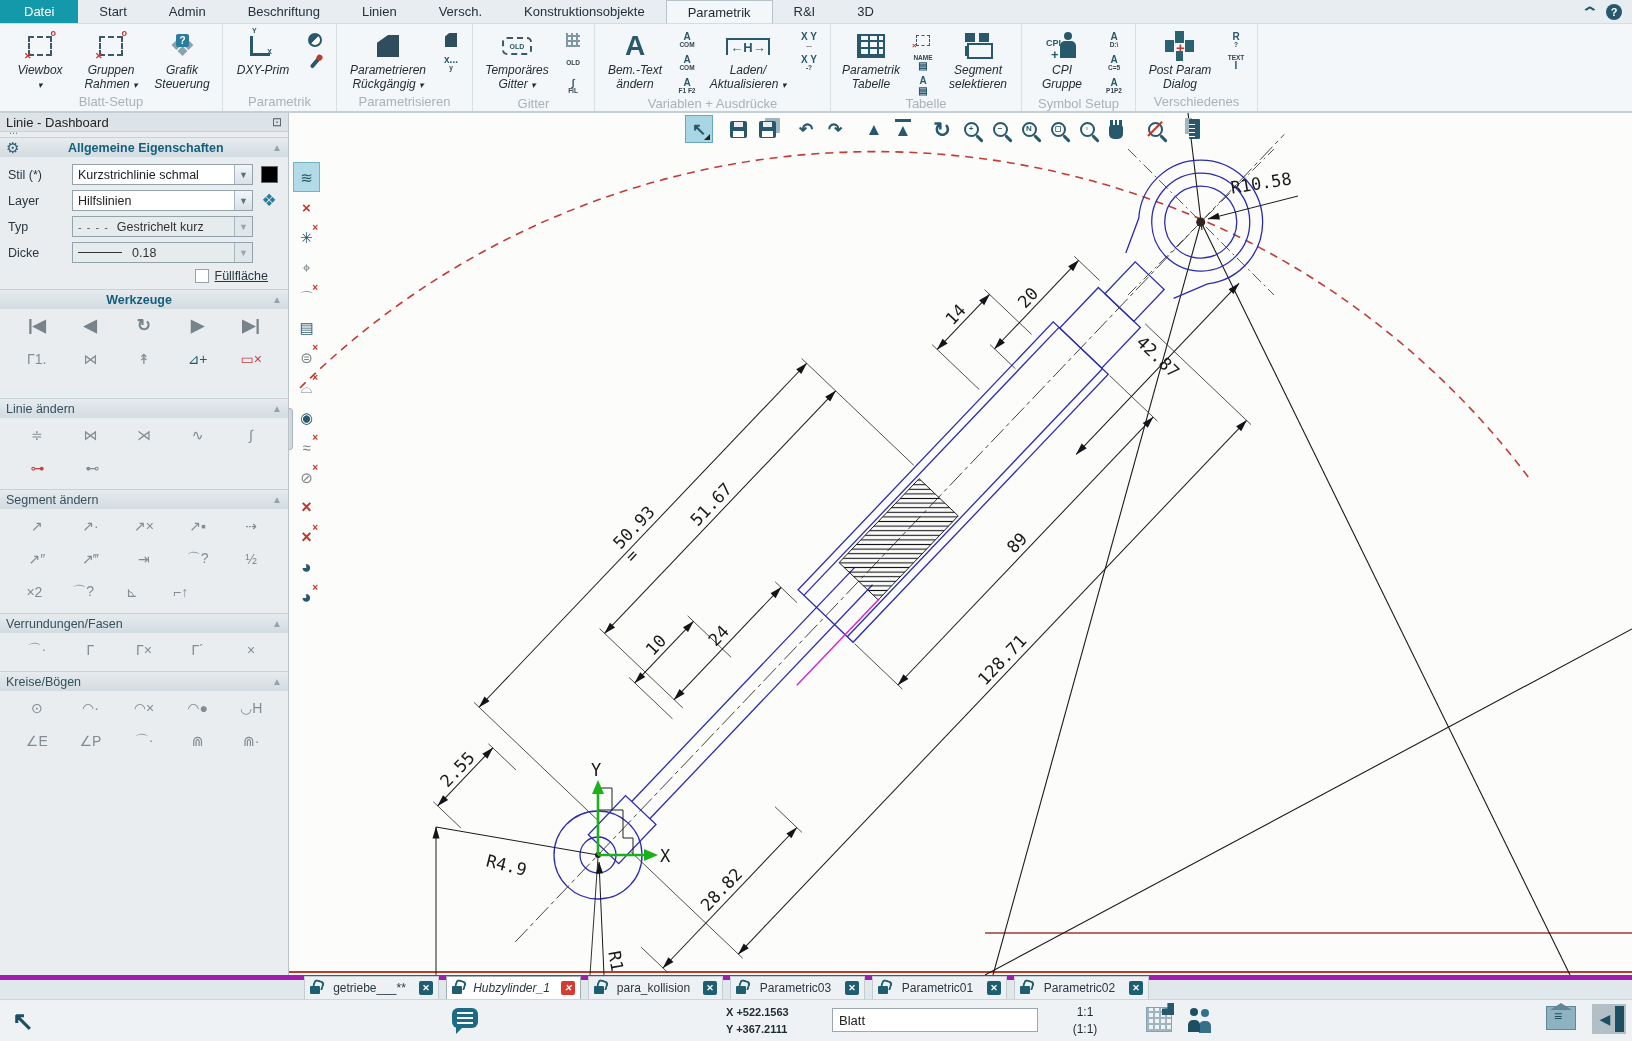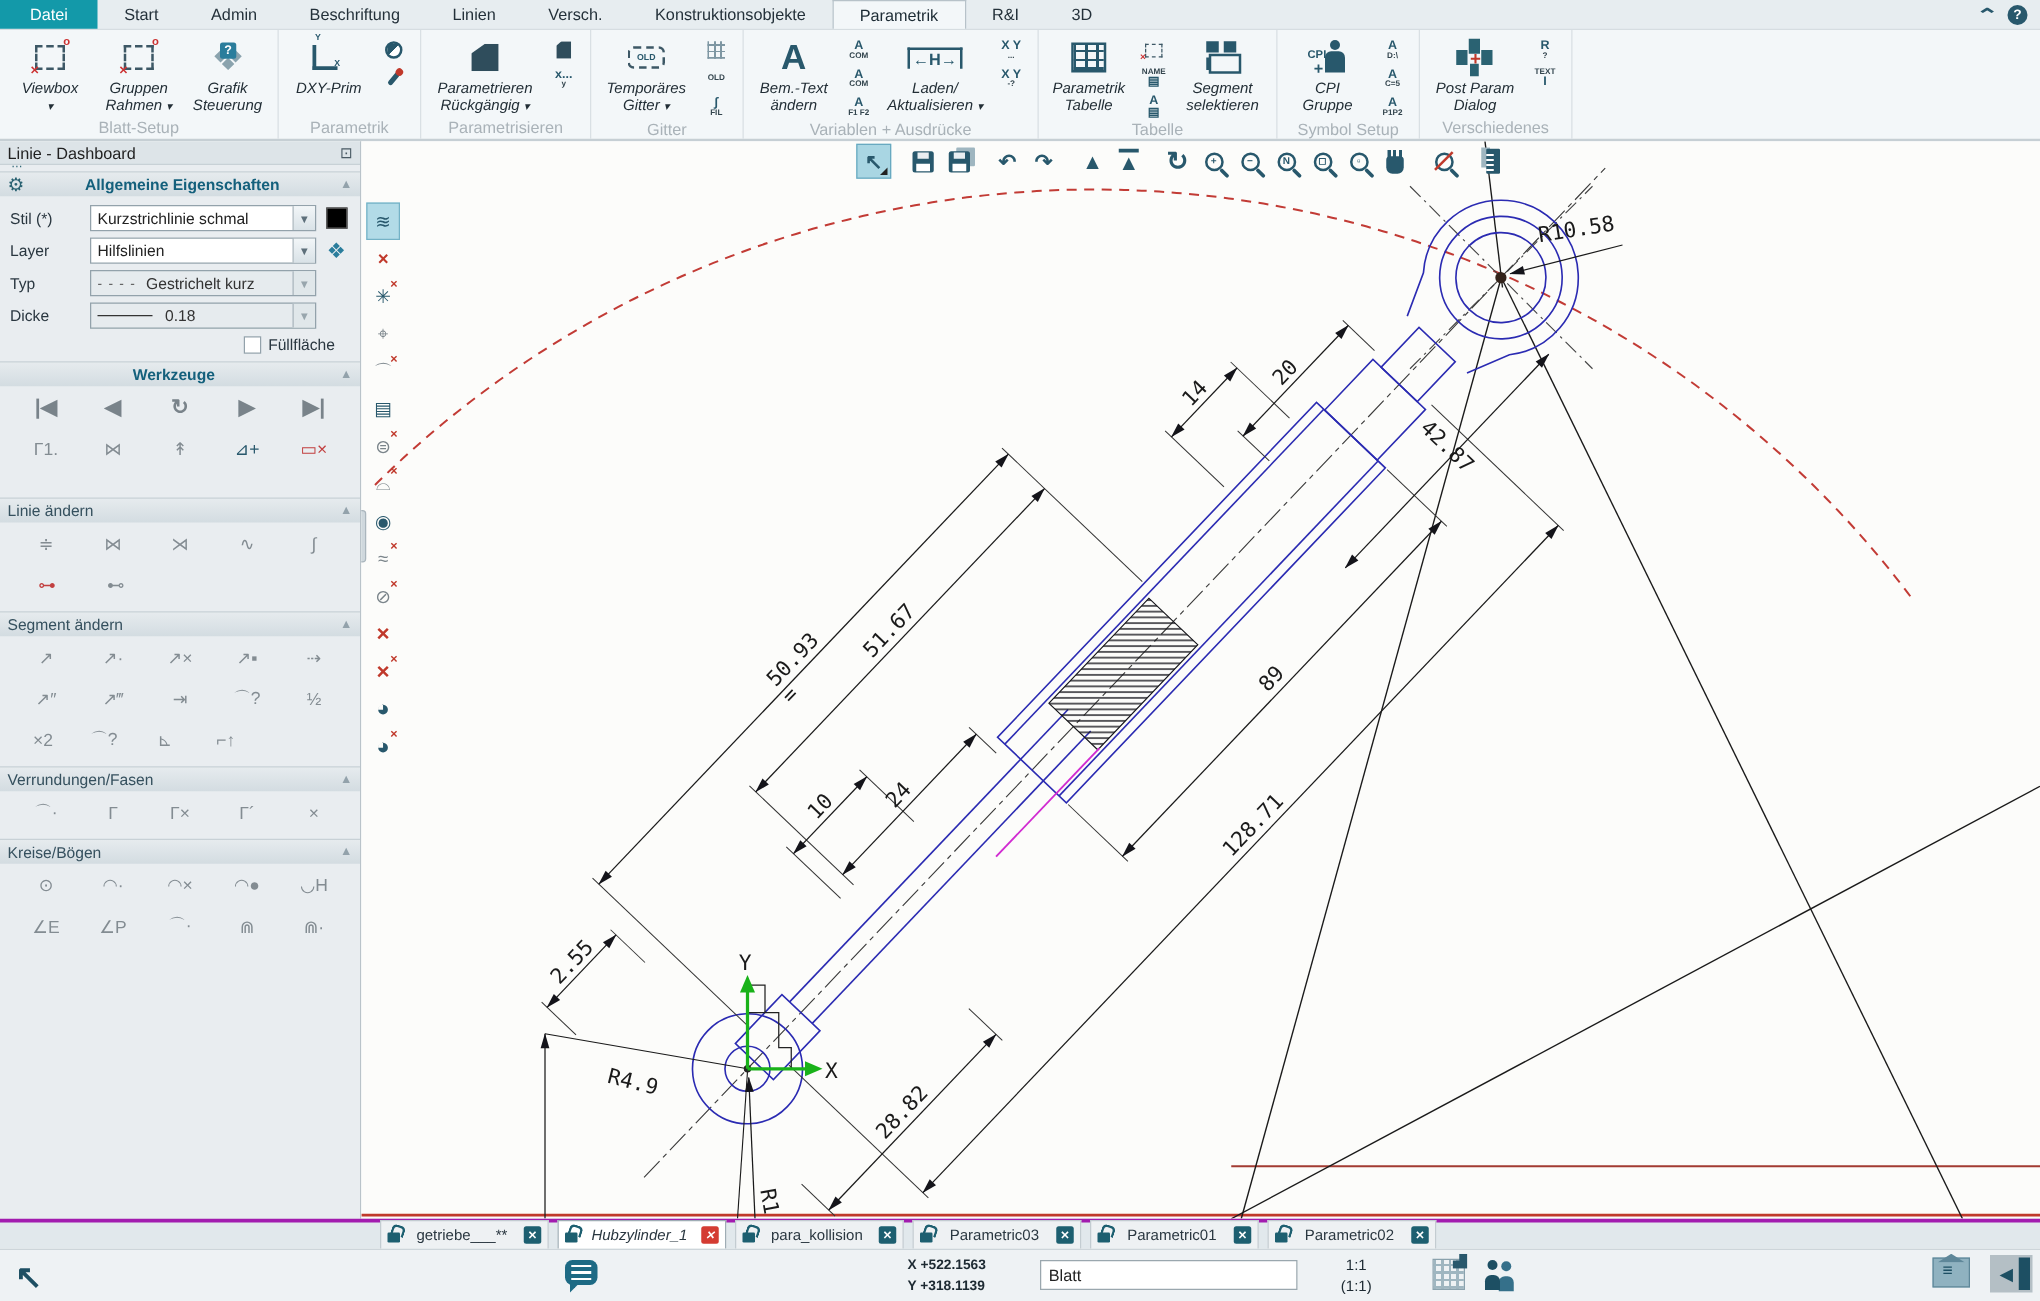--- a/index.html
+++ b/index.html
@@ -91,21 +91,21 @@
   .combo .arrowbox{margin-left:auto;width:18px;height:100%;background:linear-gradient(#f2f6f8,#d9e2e7);border-left:1px solid #aab6bd;display:flex;align-items:center;justify-content:center;color:#5e707b;font-size:9px;}
   .combo.dis{background:#e6ebee;color:#333;}
   .combo.dis .arrowbox{background:#e0e7ea;color:#98a6ad;}
   .combo .pv{color:#555;margin-right:8px;letter-spacing:1px;font-size:11px;}
   .combo .ln{width:44px;height:0;border-top:1.5px solid #333;margin-right:10px;}
   .pextra{width:22px;display:flex;justify-content:center;margin-left:5px;}
   .swatch{width:17px;height:17px;background:#000;border:1px solid #666;}
   .layericon{color:#2a7d9c;font-size:17px;line-height:17px;}
   .checkrow{display:flex;justify-content:flex-end;align-items:center;gap:6px;padding:1px 12px 4px 0;}
   .cb{width:14px;height:14px;background:#fff;border:1px solid #93a2ab;}
-  .cbl{font-size:12.5px;color:#2a3740;}
+  .cbl{font-size:12.5px;color:#2a3740;text-decoration:underline;}
   .icon-grid{display:flex;padding:3px 10px;}
   .pic{flex:1;display:flex;align-items:center;justify-content:center;height:27px;cursor:default;}
   .pg{font-size:14px;color:#838c92;white-space:nowrap;}
   .wk1 .pg{font-size:17px;color:#79838a;font-weight:bold;}
   .pic.teal .pg{color:#28586c;}
   .pic.red .pg{color:#c24040;}
   .spacer18{height:18px;}
 
   
   .canvas{position:relative;flex:1;height:100%;background:#fcfcfa;overflow:hidden;}
@@ -139,21 +139,21 @@
   .sb .g{font-size:15px;color:#7b858b;line-height:1;}
   .sb.teal .g{color:#28586c;}
   .sb.red .g{color:#c0392b;font-weight:bold;}
   .sb.lg .g{font-size:18px;}
   .sb.sel{background:#b2dbe7;border:1px solid #74b2c6;}
   .sb.xo::after{content:"×";position:absolute;right:2px;top:0;color:#c0392b;font-size:10px;font-weight:bold;}
 
   .splitter{position:absolute;left:-3px;top:295px;width:7px;height:42px;background:#cfd8dd;border:1px solid #aab6bd;border-radius:3px;z-index:6;}
 
   
-  .tabbar{position:absolute;left:0;top:975px;width:1632px;height:24px;background:#e1e8ec;border-top:3px solid #a21caf;display:flex;align-items:flex-end;gap:7px;padding-left:304px;}
+  .tabbar{position:absolute;left:0;top:975px;width:1632px;height:24px;background:#e1e8ec;border-top:5px solid #a21caf;display:flex;align-items:flex-end;gap:7px;padding-left:304px;}
   .dtab{width:135px;height:23px;background:#eef1f3;border:1px solid #c3ccd1;border-bottom:none;display:flex;align-items:center;padding:0 5px;gap:5px;}
   .dtab.active{background:#fff;border-color:#9fadb5;font-style:italic;}
   .dtab .lbl{flex:1;text-align:center;font-size:12px;color:#2a3740;white-space:nowrap;overflow:hidden;}
   .dtab .close{width:14px;height:14px;background:#1d5f70;color:#fff;font-size:9px;font-weight:bold;display:flex;align-items:center;justify-content:center;border-radius:2px;}
   .dtab.active .close{background:#d43c33;}
   .lock{position:relative;width:10px;height:8px;background:#1d5f70;border-radius:1px;margin-top:4px;}
   .lock::before{content:"";position:absolute;top:-6px;left:3px;width:7px;height:7px;border:2px solid #1d5f70;border-bottom:none;border-radius:4px 4px 0 0;transform:rotate(18deg);}
 
   
   .statusbar{position:absolute;left:0;top:999px;width:1632px;height:42px;background:#eef2f4;border-top:1px solid #cdd5da;}
@@ -950,21 +950,21 @@
         <span class="lbl">Parametric02</span>
         <span class="close">✕</span>
       </div>
     </div>
 
   <div class="statusbar">
     <span class="cursor-ico">↖</span>
     <div class="bubble"></div>
     <div class="coords">
       <div>X +522.1563</div>
-      <div>Y +318.1139</div>
+      <div>Y +367.2111</div>
     </div>
     <input class="sheetinput" value="Blatt" style="">
     <div class="scale">
       <div>1:1</div>
       <div>(1:1)</div>
     </div>
     <div class="sb-sheet"></div>
     <div class="people"></div>
     <div class="envelope"></div>
     <div class="panel-toggle">

